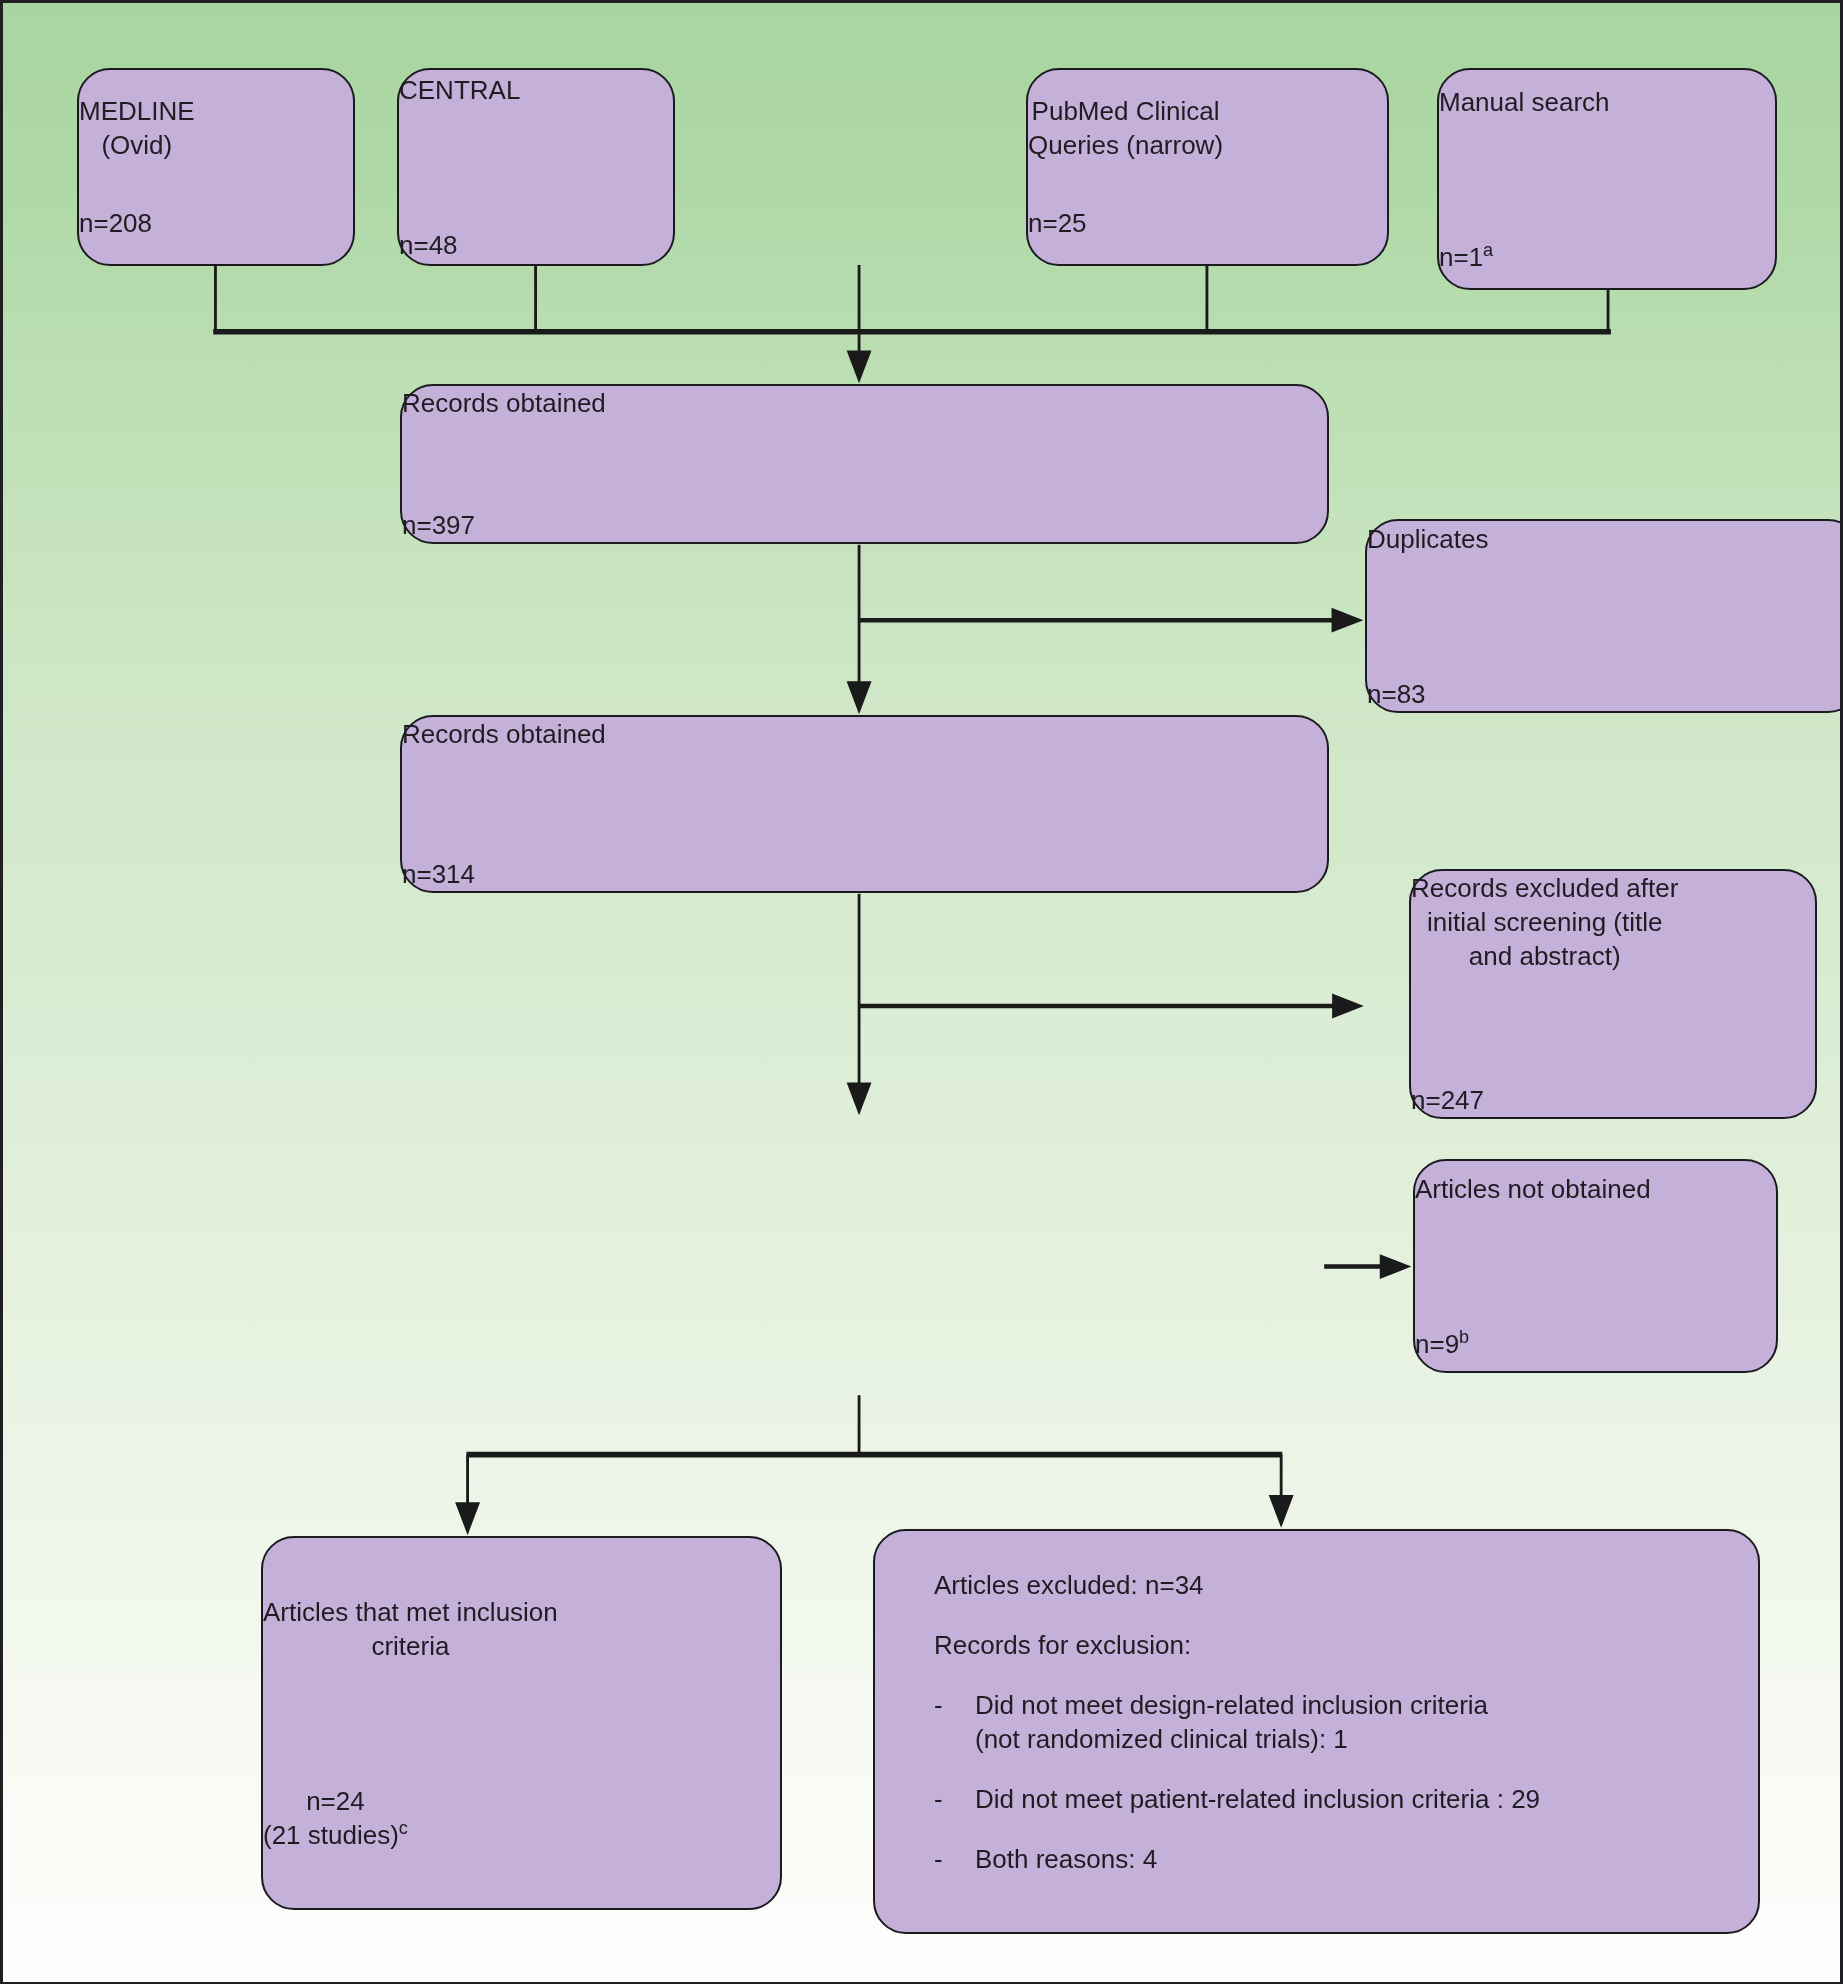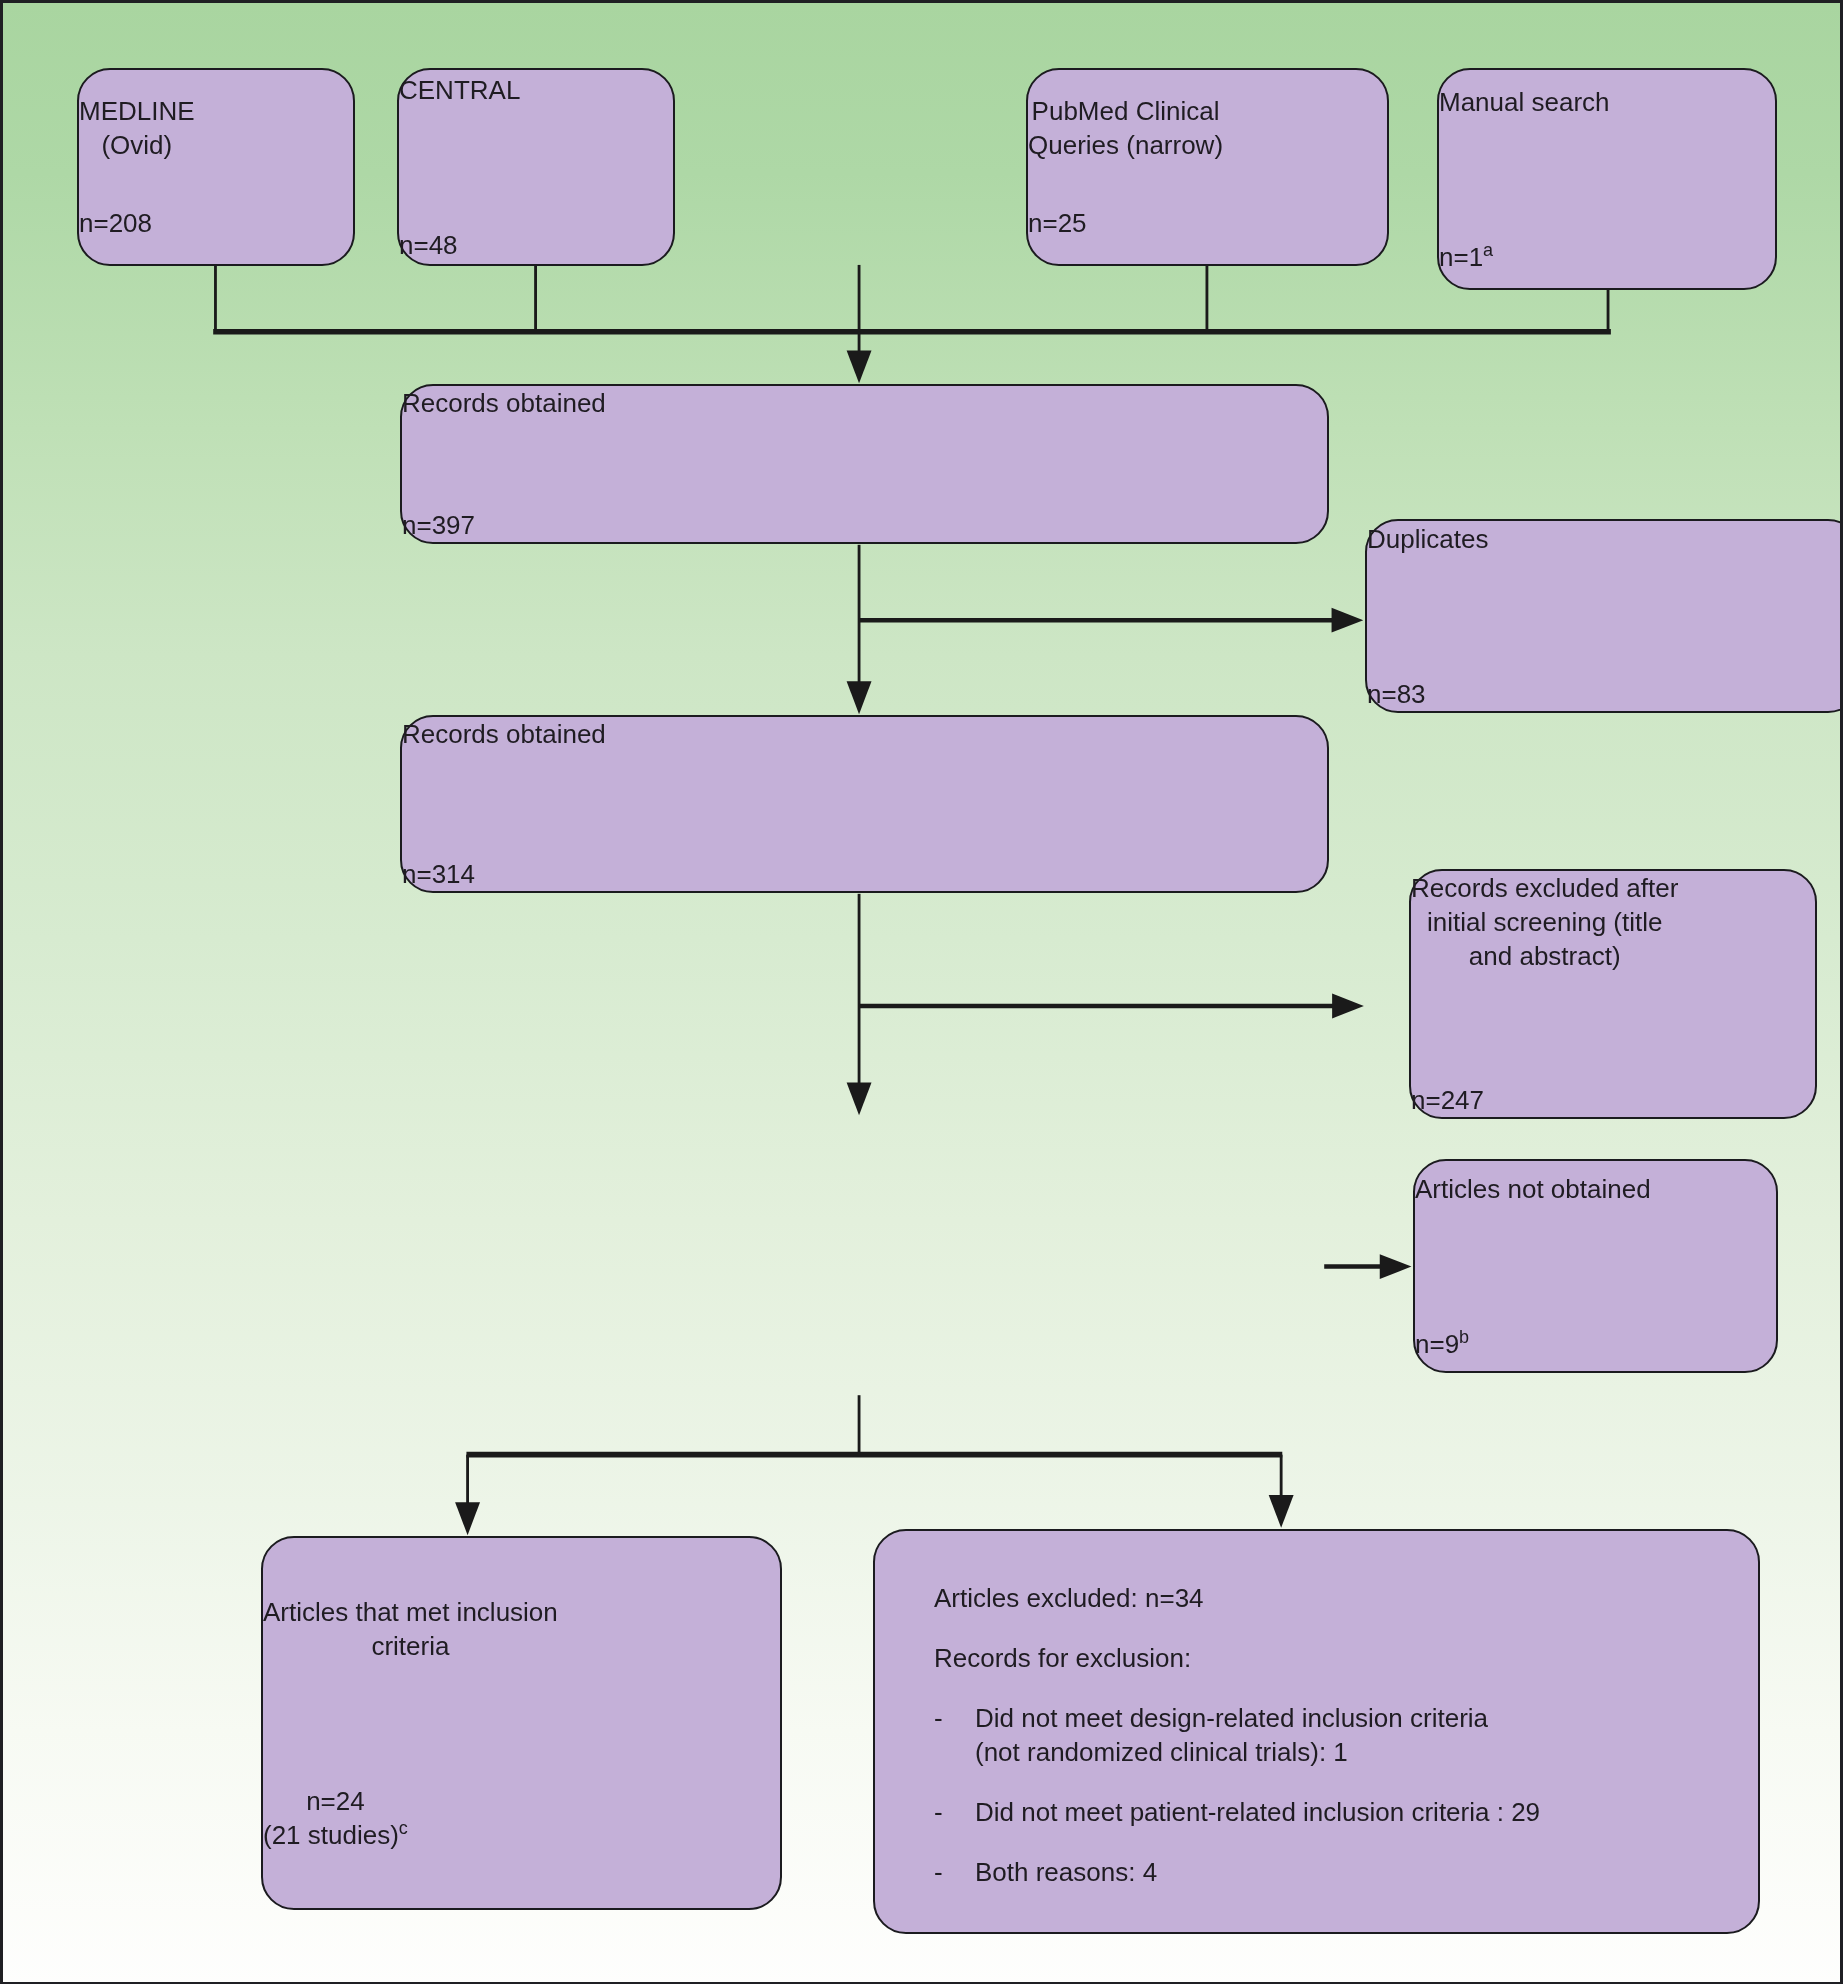--- a/index.html
+++ b/index.html
@@ -28,21 +28,21 @@
     text-align:center;
     white-space:pre-line;
     gap:44px;
   }
   .spacer { height:33px; }
   .sup { font-size:18px; line-height:0; vertical-align:10.2px; }
   .nline { white-space:pre-line; }
   .box.left-align {
     align-items:flex-start; justify-content:flex-start;
     text-align:left;
-    padding:50px 40px 0 59px;
+    padding:37px 40px 0 59px;
     gap:26px;
   }
   .bullet { display:grid; grid-template-columns:41px 1fr; }
   svg.connectors { position:absolute; left:0; top:0; }
 </style>
 </head>
 <body>
 
 <div id="canvas">
 

